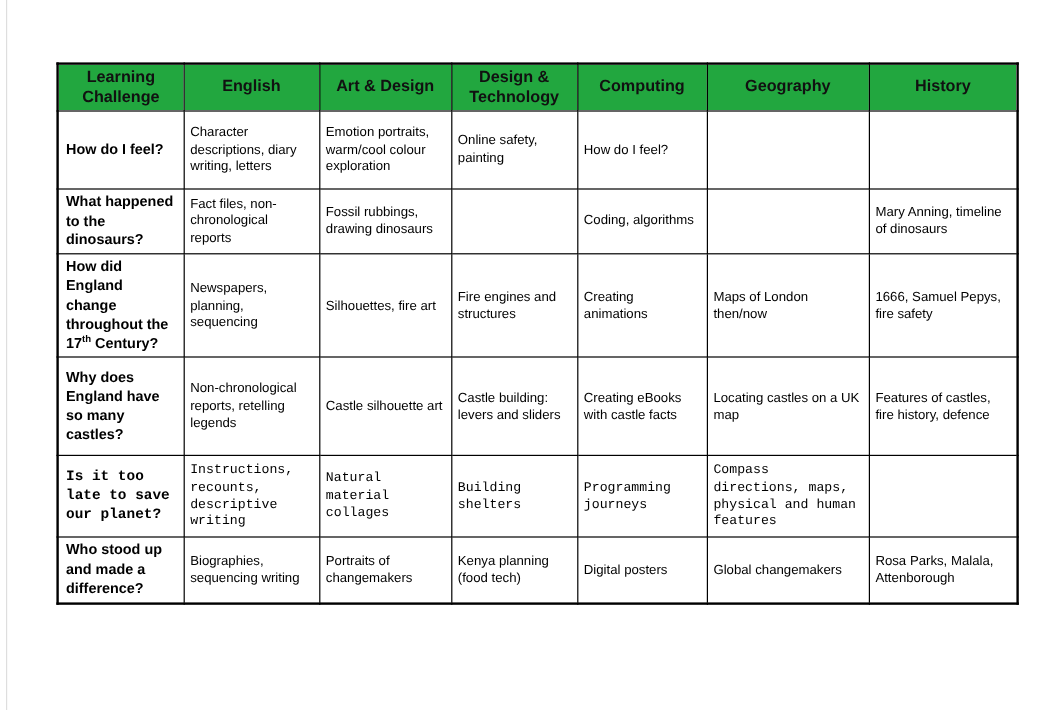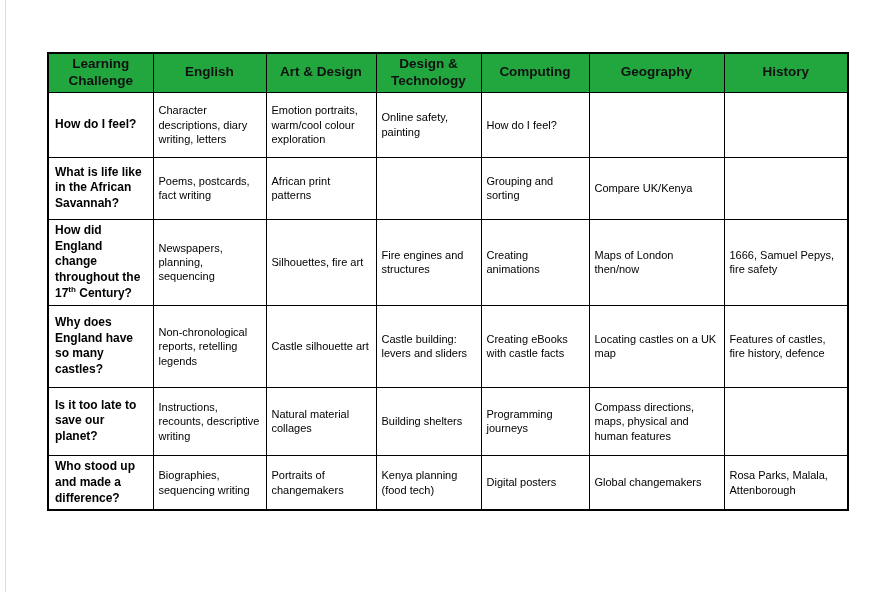--- a/index.html
+++ b/index.html
@@ -27,21 +27,21 @@
     font-size:11px;line-height:1.3;padding:3px 5px;text-align:left;
   }
   td.challenge{font-weight:bold;font-size:12px;line-height:1.32;padding:3px 6px;}
   sup{font-size:8px;line-height:0;}
   tr.hrow{height:39px;}
   tr.r0{height:65px;}
   tr.r1{height:50px;}
   tr.r2{height:62px;}
   tr.r3{height:61px;margin-top:40px;}
   tr.r4{height:82px;}
-  tr.r5{height:68px;}
+  tr.r5{height:68px;font-family:Liberation Mono, monospace;}
   tr.r6{height:55px;margin-left:28px;}
 </style>
 </head>
 <body>
 
 <div class="page-edge"></div>
 
 <table class="curriculum">
   <colgroup>
     <col style="width:105px">
@@ -66,28 +66,28 @@
   <tbody>
     <tr class="r0">
       <td class="challenge">How do I feel?</td>
       <td>Character descriptions, diary writing, letters</td>
       <td>Emotion portraits, warm/cool colour exploration</td>
       <td>Online safety, painting</td>
       <td>How do I feel?</td>
       <td></td>
       <td></td>
     </tr>
-    <tr class="r2">
-      <td class="challenge">What is life like in the African Savannah?</td>
-      <td>Poems, postcards, fact writing</td>
-      <td>African print patterns</td>
+    <tr class="r1">
+      <td class="challenge">What happened to the dinosaurs?</td>
+      <td>Fact files, non-chronological reports</td>
+      <td>Fossil rubbings, drawing dinosaurs</td>
       <td></td>
-      <td>Grouping and sorting</td>
-      <td>Compare UK/Kenya</td>
+      <td>Coding, algorithms</td>
       <td></td>
+      <td>Mary Anning, timeline of dinosaurs</td>
     </tr>
     <tr class="r3">
       <td class="challenge"><span>How did England change throughout the 17</span><sup>th</sup><span> Century?</span></td>
       <td>Newspapers, planning, sequencing</td>
       <td>Silhouettes, fire art</td>
       <td>Fire engines and structures</td>
       <td>Creating animations</td>
       <td>Maps of London then/now</td>
       <td>1666, Samuel Pepys, fire safety</td>
     </tr>

